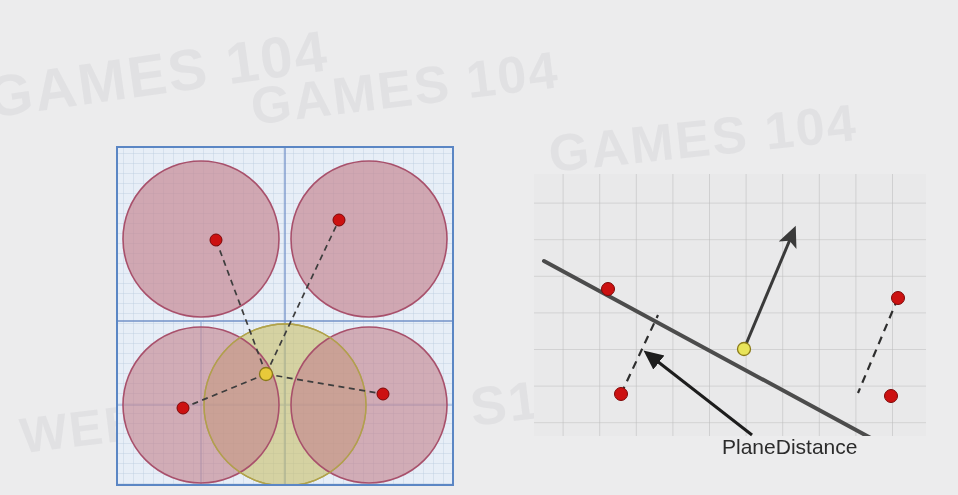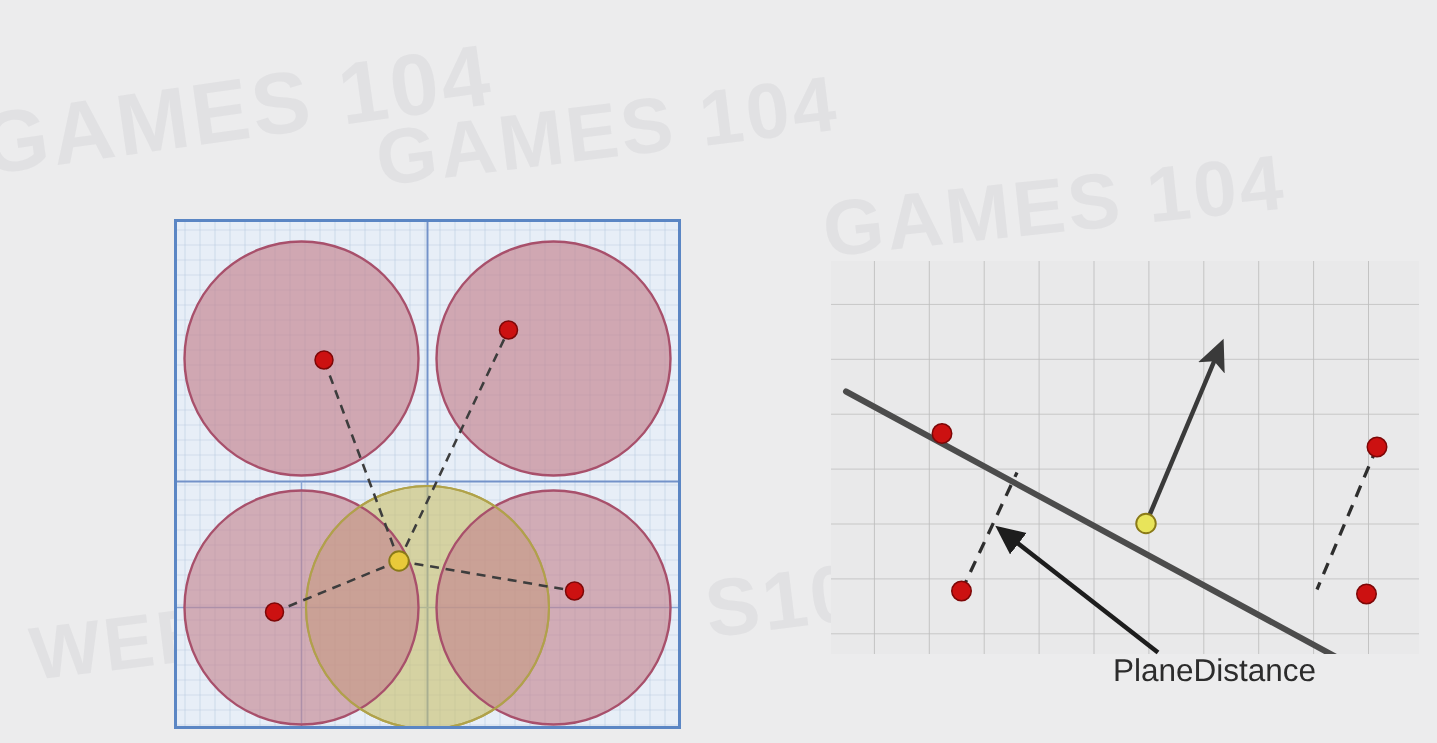--- a/index.html
+++ b/index.html
@@ -36,21 +36,21 @@
     font-size:31px;
     font-weight:700;
     color:#16171a;
     letter-spacing:-0.2px;
     line-height:42px;
   }
 
   
   .fig{position:absolute;}
   #fig-left{left:113px; top:143px; width:344px; height:348px;}
-  #fig-right{left:546px; top:166px; width:406px; height:320px;}
+  #fig-right{left:526px; top:166px; width:406px; height:320px;}
 
   svg{display:block;overflow:visible;}
 </style>
 </head>
 <body>
 
 <div id="stage">
 
   <div class="watermark wm1">GAMES 104</div>
   <div class="watermark wm2">GAMES 104</div>

